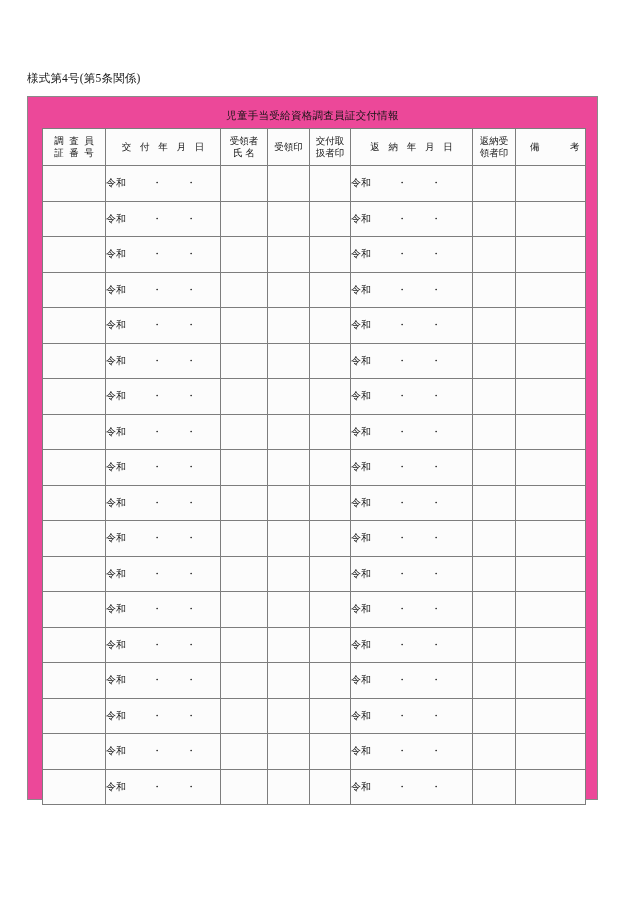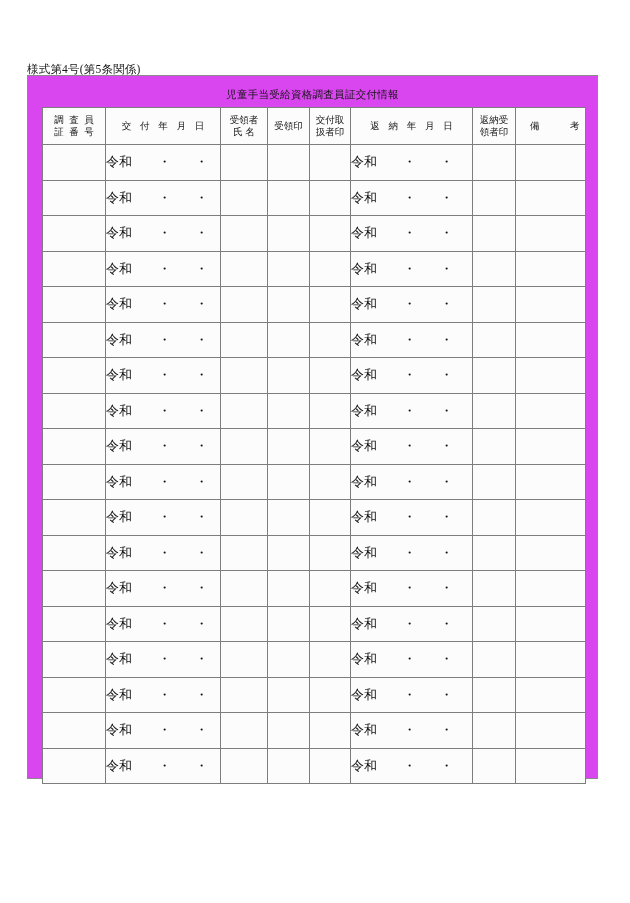--- a/index.html
+++ b/index.html
@@ -13,44 +13,45 @@
     position: relative;
     font-family: "Liberation Serif", "DejaVu Serif", serif;
     color: #1a1a1a;
     overflow: hidden;
   }
 
   #page {
     position: absolute;
     inset: 0;
     background: #ffffff;
+    margin-top: 9px;
   }
 
   
   .form-number {
     position: absolute;
     left: 27px;
     top: 62px;
     font-size: 11.5px;
     line-height: 14px;
     letter-spacing: 0.2px;
     white-space: nowrap;
     color: #161616;
   }
 
   
   .outer-frame {
     position: absolute;
     left: 27px;
-    top: 75px;
+    top: 87px;
     width: 571px;
     height: 704px;
     border: 1px solid #8a8a8a;
     box-sizing: border-box;
-    background: #d946ef;
+    background: #ec4899;
     font-family: Liberation Serif, serif;
   }
 
   
   .table-caption {
     position: absolute;
     left: 0;
     top: 12px;
     width: 100%;
     text-align: center;
@@ -101,21 +102,21 @@
   .sp-wide { letter-spacing: 3.2px; padding-left: 3.2px; }
   .sp-mid  { letter-spacing: 1.6px; padding-left: 1.6px; }
   .sp-none { letter-spacing: 0; }
   .sp-bikou { letter-spacing: 14px; padding-left: 14px; text-align: right; }
 
   
   tbody tr { height: 34.5px; }
   tbody td { height: 34.5px; }
 
   .date-cell {
-    font-size: 13px;
+    font-size: 10px;
     color: #141414;
     padding-left: 12px;
     white-space: nowrap;
   }
   .era { display: inline-block; }
   .dot1 { display: inline-block; padding-left: 26px; }
   .dot2 { display: inline-block; padding-left: 24px; }
 
   
   col.c-badge   { width: 63px;  }

